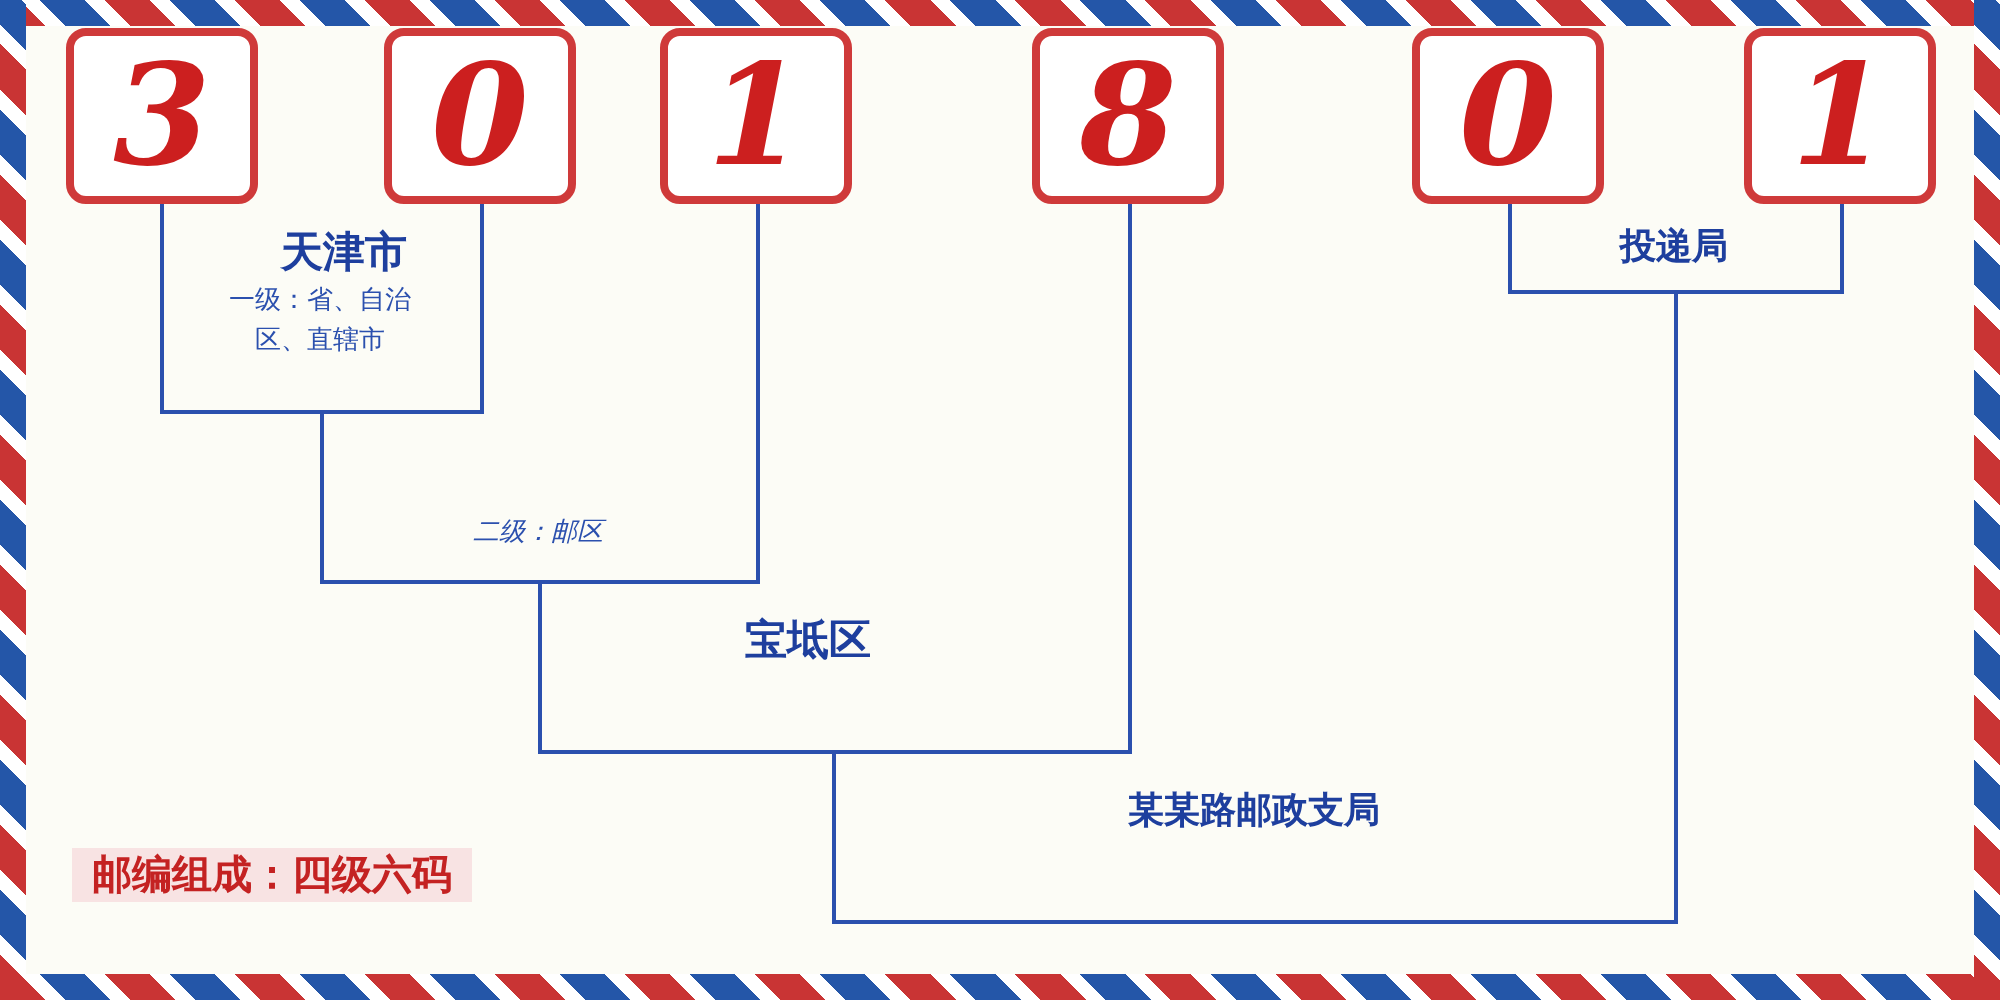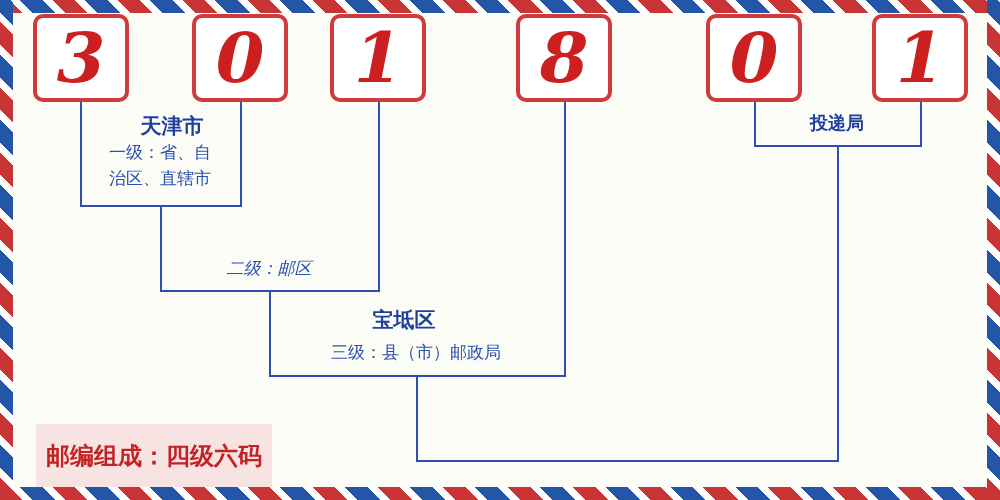--- a/index.html
+++ b/index.html
@@ -56,32 +56,32 @@
 
   
   .vl { position: absolute; width: 2px; background: var(--line-blue, #2b50ae); z-index: 1; }
   .hl { position: absolute; height: 2px; background: var(--line-blue, #2b50ae); z-index: 1; }
 
   
   .lbl { position: absolute; z-index: 3; white-space: nowrap; }
   .centered { transform: translateX(-50%); }
   .name { color: var(--name-navy, #1e3f9e); font-weight: bold; font-size: 21px; }
   .name.small { font-size: 18px; }
-  .desc { color: var(--desc-blue, #2b50ae); font-size: 17px; }
+  .desc { color: var(--desc-blue, #2b50ae); font-size: 13px; }
   .wrap2 { white-space: normal; width: 112px; text-align: center; line-height: 1.55; }
   .footer-note {
     position: absolute;
     left: 36px;
     top: 424px;
     z-index: 3;
-    font-size: 24px;
+    font-size: 20px;
     font-weight: bold;
     color: var(--footer-red, #c42222);
     background: var(--footer-bg, #f8e3e3);
-    padding: 16px 10px;
+    padding: 0 10px;
     white-space: nowrap;
   }
 </style>
 </head>
 <body>
 
 <div class="stage">
 
   <div class="border-strip top"></div>
   <div class="border-strip bottom"></div>
@@ -126,20 +126,20 @@
   <div class="vl" style="left:416px;top:375px;height:87px;"></div>
   <div class="vl" style="left:837px;top:145px;height:317px;"></div>
   <div class="hl" style="left:416px;top:460px;width:423px;"></div>
 
   <div class="lbl name centered" style="left:160px;top:112px;margin-left:12px;">天津市</div>
   <div class="lbl desc centered wrap2" style="left:160px;top:140px;">一级：省、自治区、直辖市</div>
 
   <div class="lbl desc centered" style="left:269px;top:257px;font-style:italic;">二级：邮区</div>
 
   <div class="lbl name centered" style="left:404px;top:306px;">宝坻区</div>
-  <div class="lbl desc centered" style="left:416px;top:341px;">三级：县（市）邮政局</div>
 
+  <div class="lbl name small centered" style="left:627px;top:393px;">某某路邮政支局</div>
 
   <div class="lbl name small centered" style="left:837px;top:111px;">投递局</div>
 
   <div class="footer-note">邮编组成：四级六码</div>
 
 </div>
 
 </body></html>

